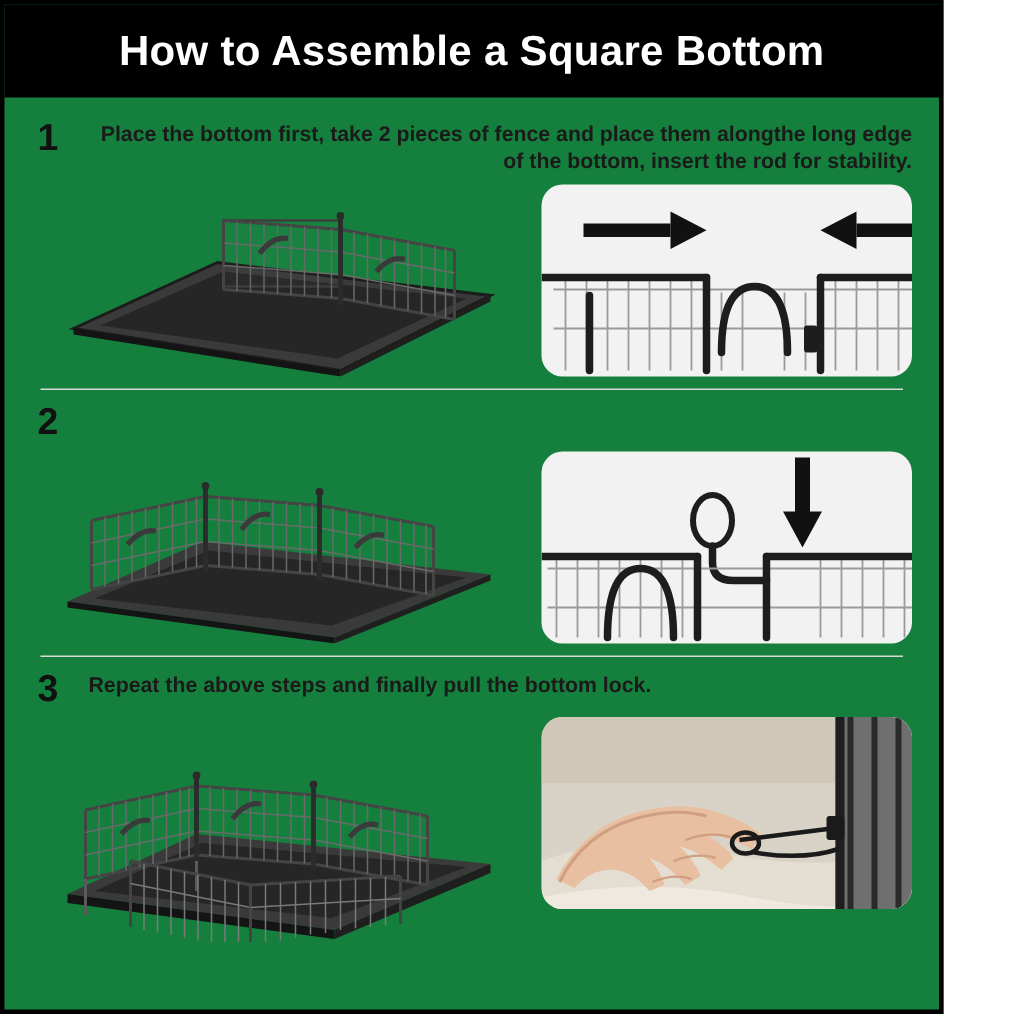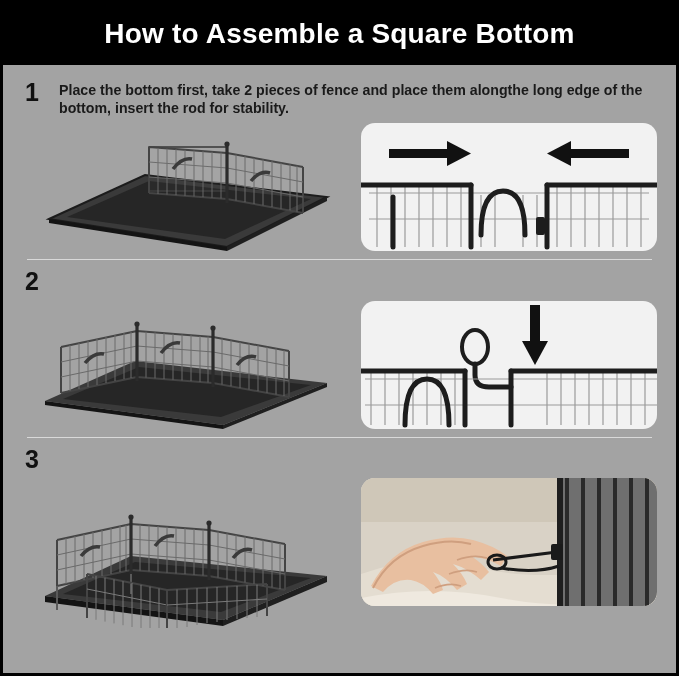--- a/index.html
+++ b/index.html
@@ -10,25 +10,25 @@
     width: 679px;
     height: 676px;
     background: #ffffff;
     font-family: "Liberation Sans", sans-serif;
     color: #111111;
     overflow: hidden;
   }
 
   .page {
     position: relative;
-    width: 679px;
+    width: 629px;
     height: 676px;
     box-sizing: border-box;
     border: 3px solid #000000;
-    background: #a3a3a3;
+    background: #15803d;
   }
 
   
   .header {
     background: #000000;
     color: #ffffff;
     height: 62px;
     display: flex;
     align-items: center;
     justify-content: center;
@@ -59,20 +59,21 @@
     line-height: 1.05;
     min-width: 22px;
     color: #111;
   }
   .step-text {
     font-size: 14.2px;
     font-weight: bold;
     line-height: 1.28;
     color: #1a1a1a;
     padding-top: 2px;
+    text-align: right;
   }
 
   .step-figs {
     display: flex;
     gap: 14px;
     padding: 2px 4px 6px 10px;
     align-items: flex-start;
   }
   .fig-left {
     width: 320px;
@@ -282,20 +283,21 @@
         </div>
 
       </div>
     </div>
 
     <div class="divider"></div>
 
     <div class="step">
       <div class="step-head">
         <div class="step-num">3</div>
+        <div class="step-text">Repeat the above steps and finally pull the bottom lock.</div>
       </div>
 
       <div class="step-figs">
 
         <div class="fig-left">
           <svg viewBox="0 0 320 152" width="320" height="152" aria-hidden="true">
 
             <polygon points="18,118 104,78 300,98 196,142" fill="#3a3a3a"></polygon>
             <polygon points="18,118 196,142 196,148 18,124" fill="#141414"></polygon>
             <polygon points="196,142 300,98 300,104 196,148" fill="#1f1f1f"></polygon>

